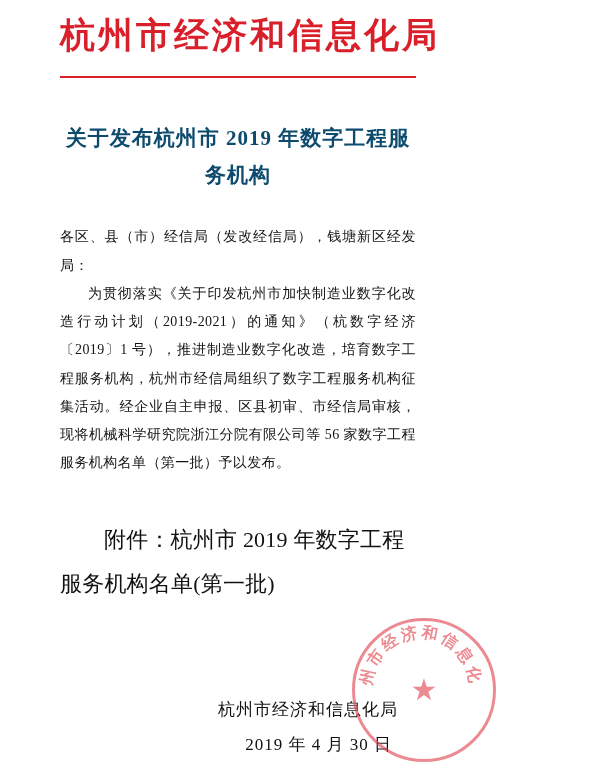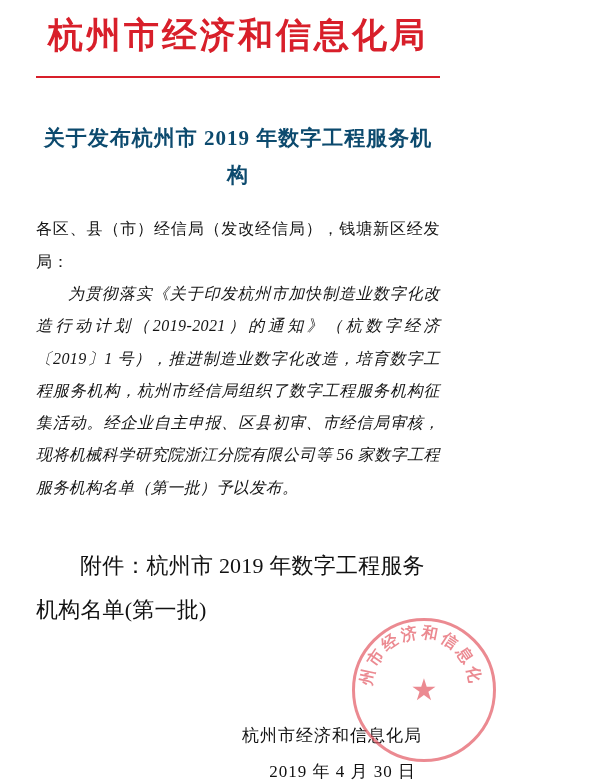--- a/index.html
+++ b/index.html
@@ -12,21 +12,21 @@
     background: #ffffff;
     font-family: "Liberation Serif", "DejaVu Serif", serif;
     color: #111111;
     overflow: hidden;
   }
   .page {
     position: relative;
     width: 476px;
     height: 782px;
     box-sizing: border-box;
-    padding: 0 36px;
+    padding: 0 60px;
   }
 
   
   .letterhead {
     text-align: center;
     padding-top: 14px;
   }
   .letterhead-title {
     color: #d81f2a;
     font-family: "Liberation Serif", "DejaVu Serif", serif;
@@ -52,37 +52,36 @@
     line-height: 1.75;
     letter-spacing: 1px;
     color: #0c4a6e;
   }
   .doc-title .line {
     display: block;
   }
 
   
   .body-block {
-    margin-top: 20px;
-    font-size: 16px;
+    margin-top: 30px;
+    font-size: 14px;
     line-height: 2.02;
     letter-spacing: 0.4px;
     text-align: justify;
     text-justify: inter-ideograph;
     color: #141414;
   }
   .para {
     margin: 0;
   }
   .para.indent {
     text-indent: 2em;
   }
   .para + .para {
     margin-top: 0;
-    font-style: italic;
   }
 
   .attachment {
     margin-top: 40px;
     font-size: 22px;
     line-height: 2;
     text-indent: 2em;
     letter-spacing: 0.2px;
   }
 

